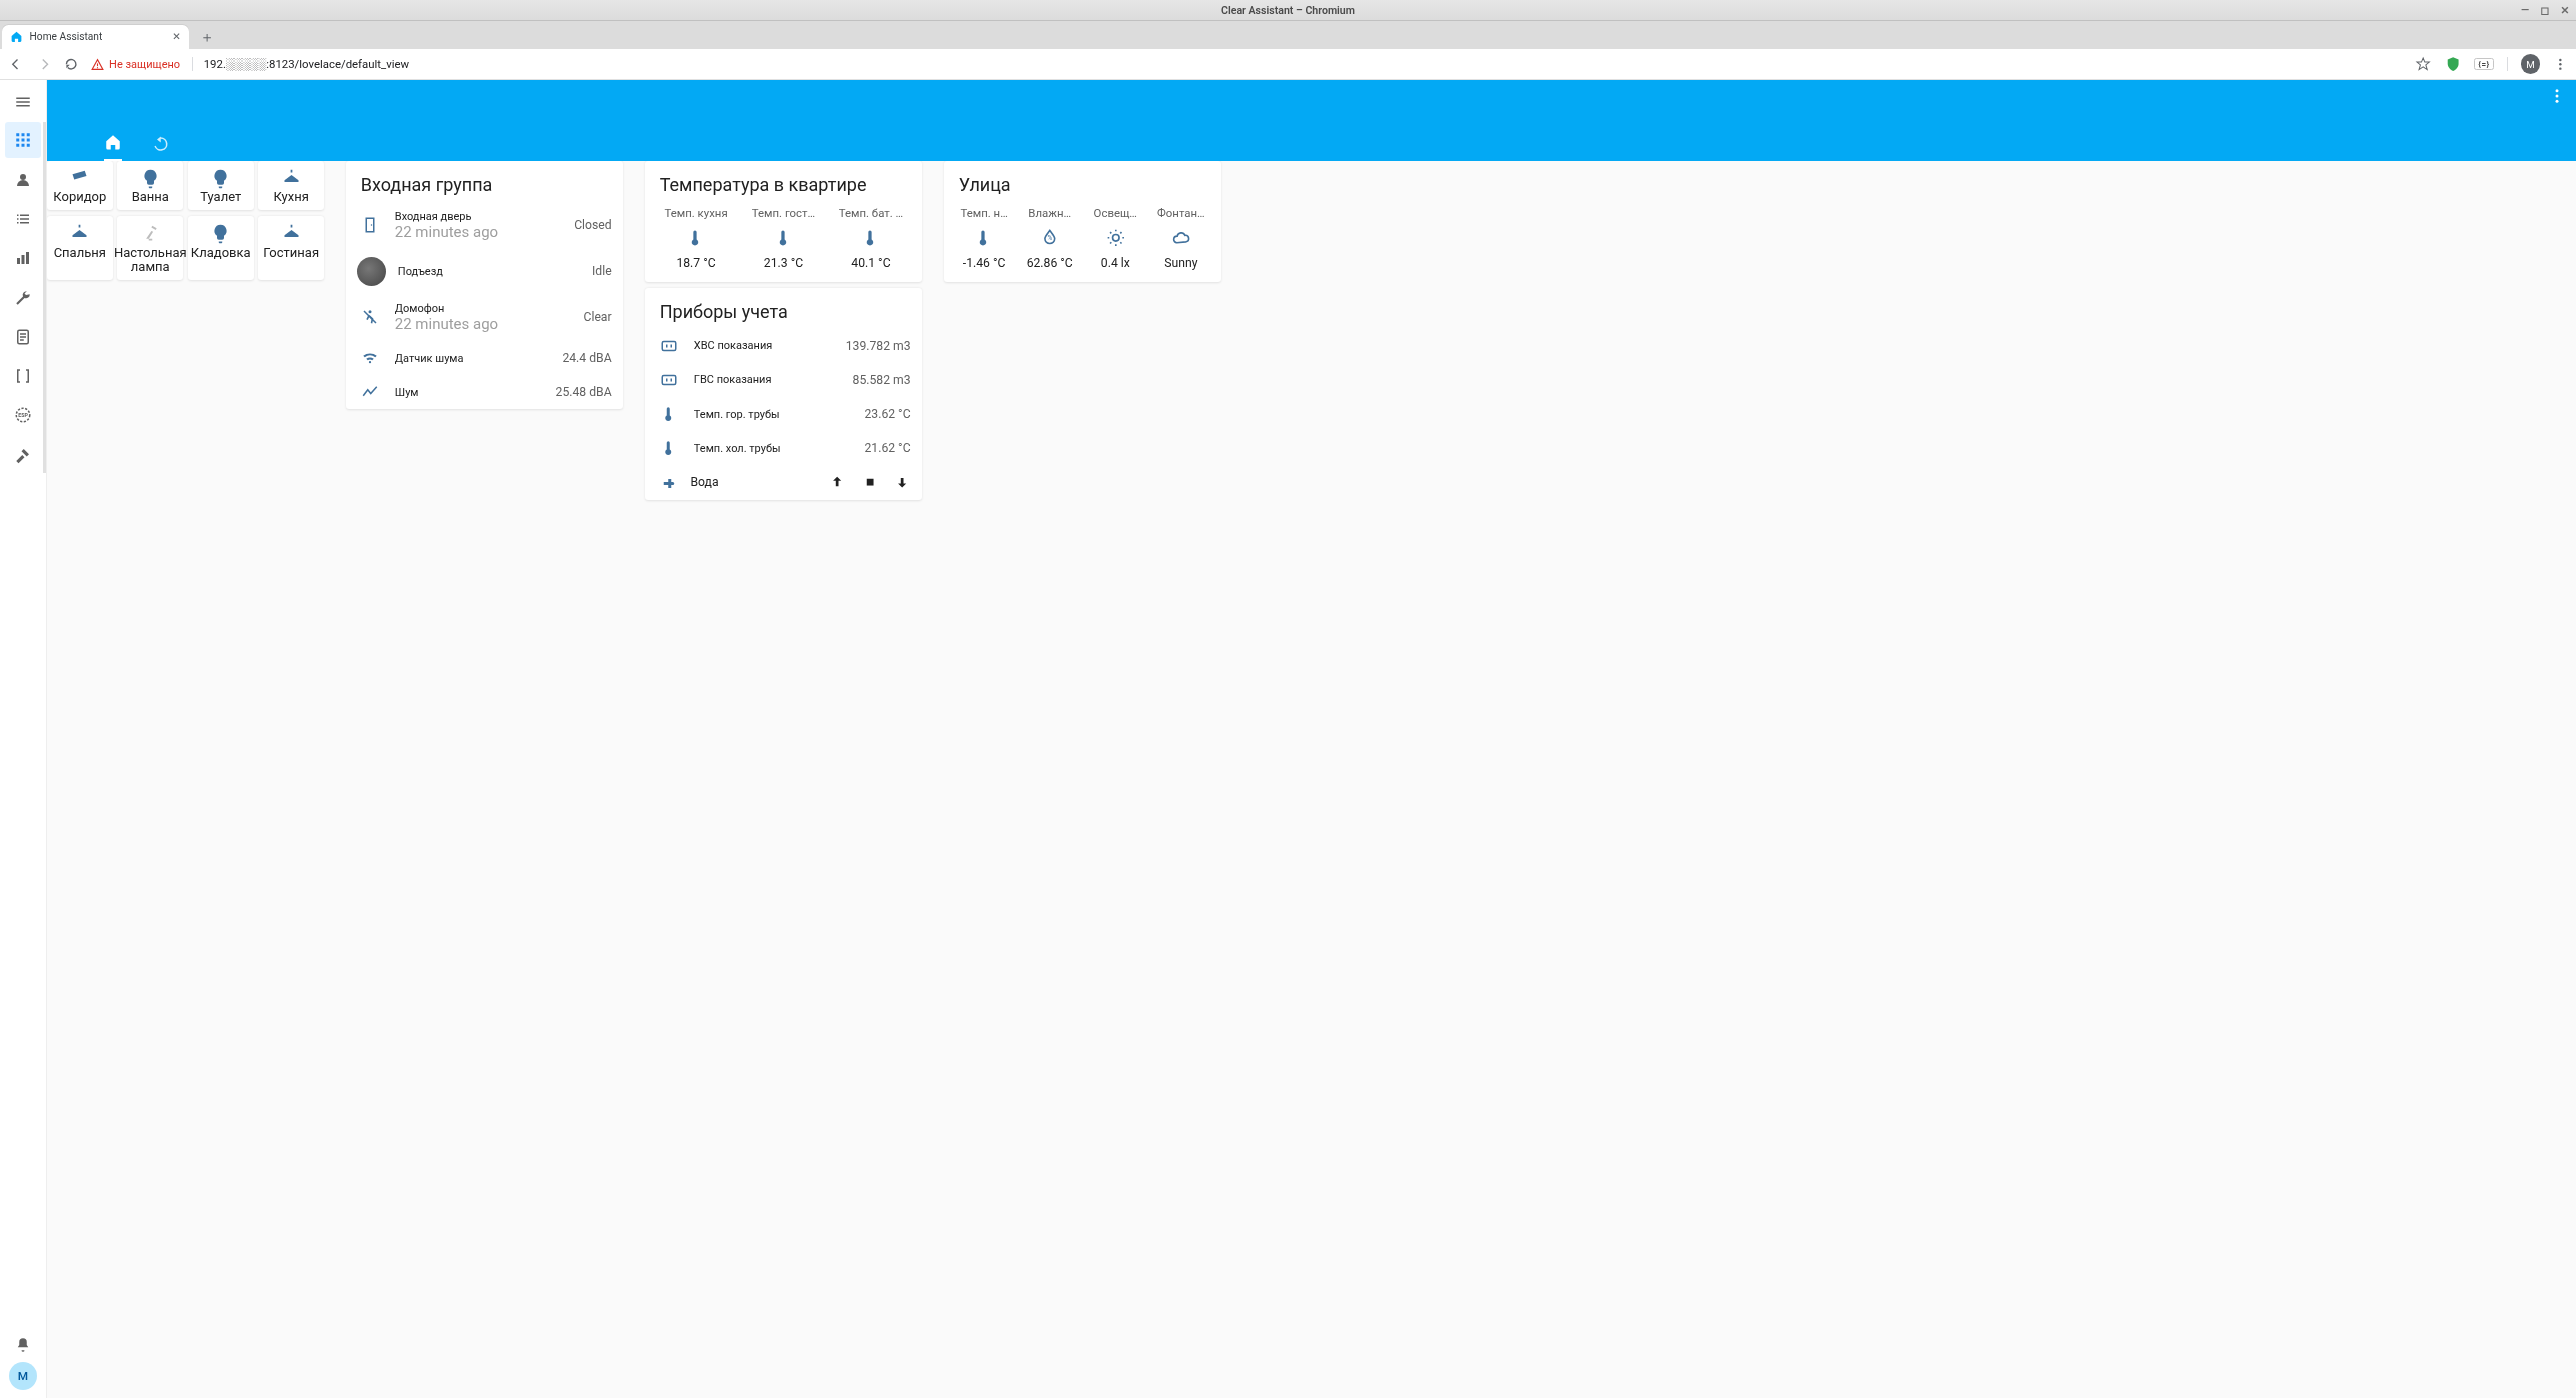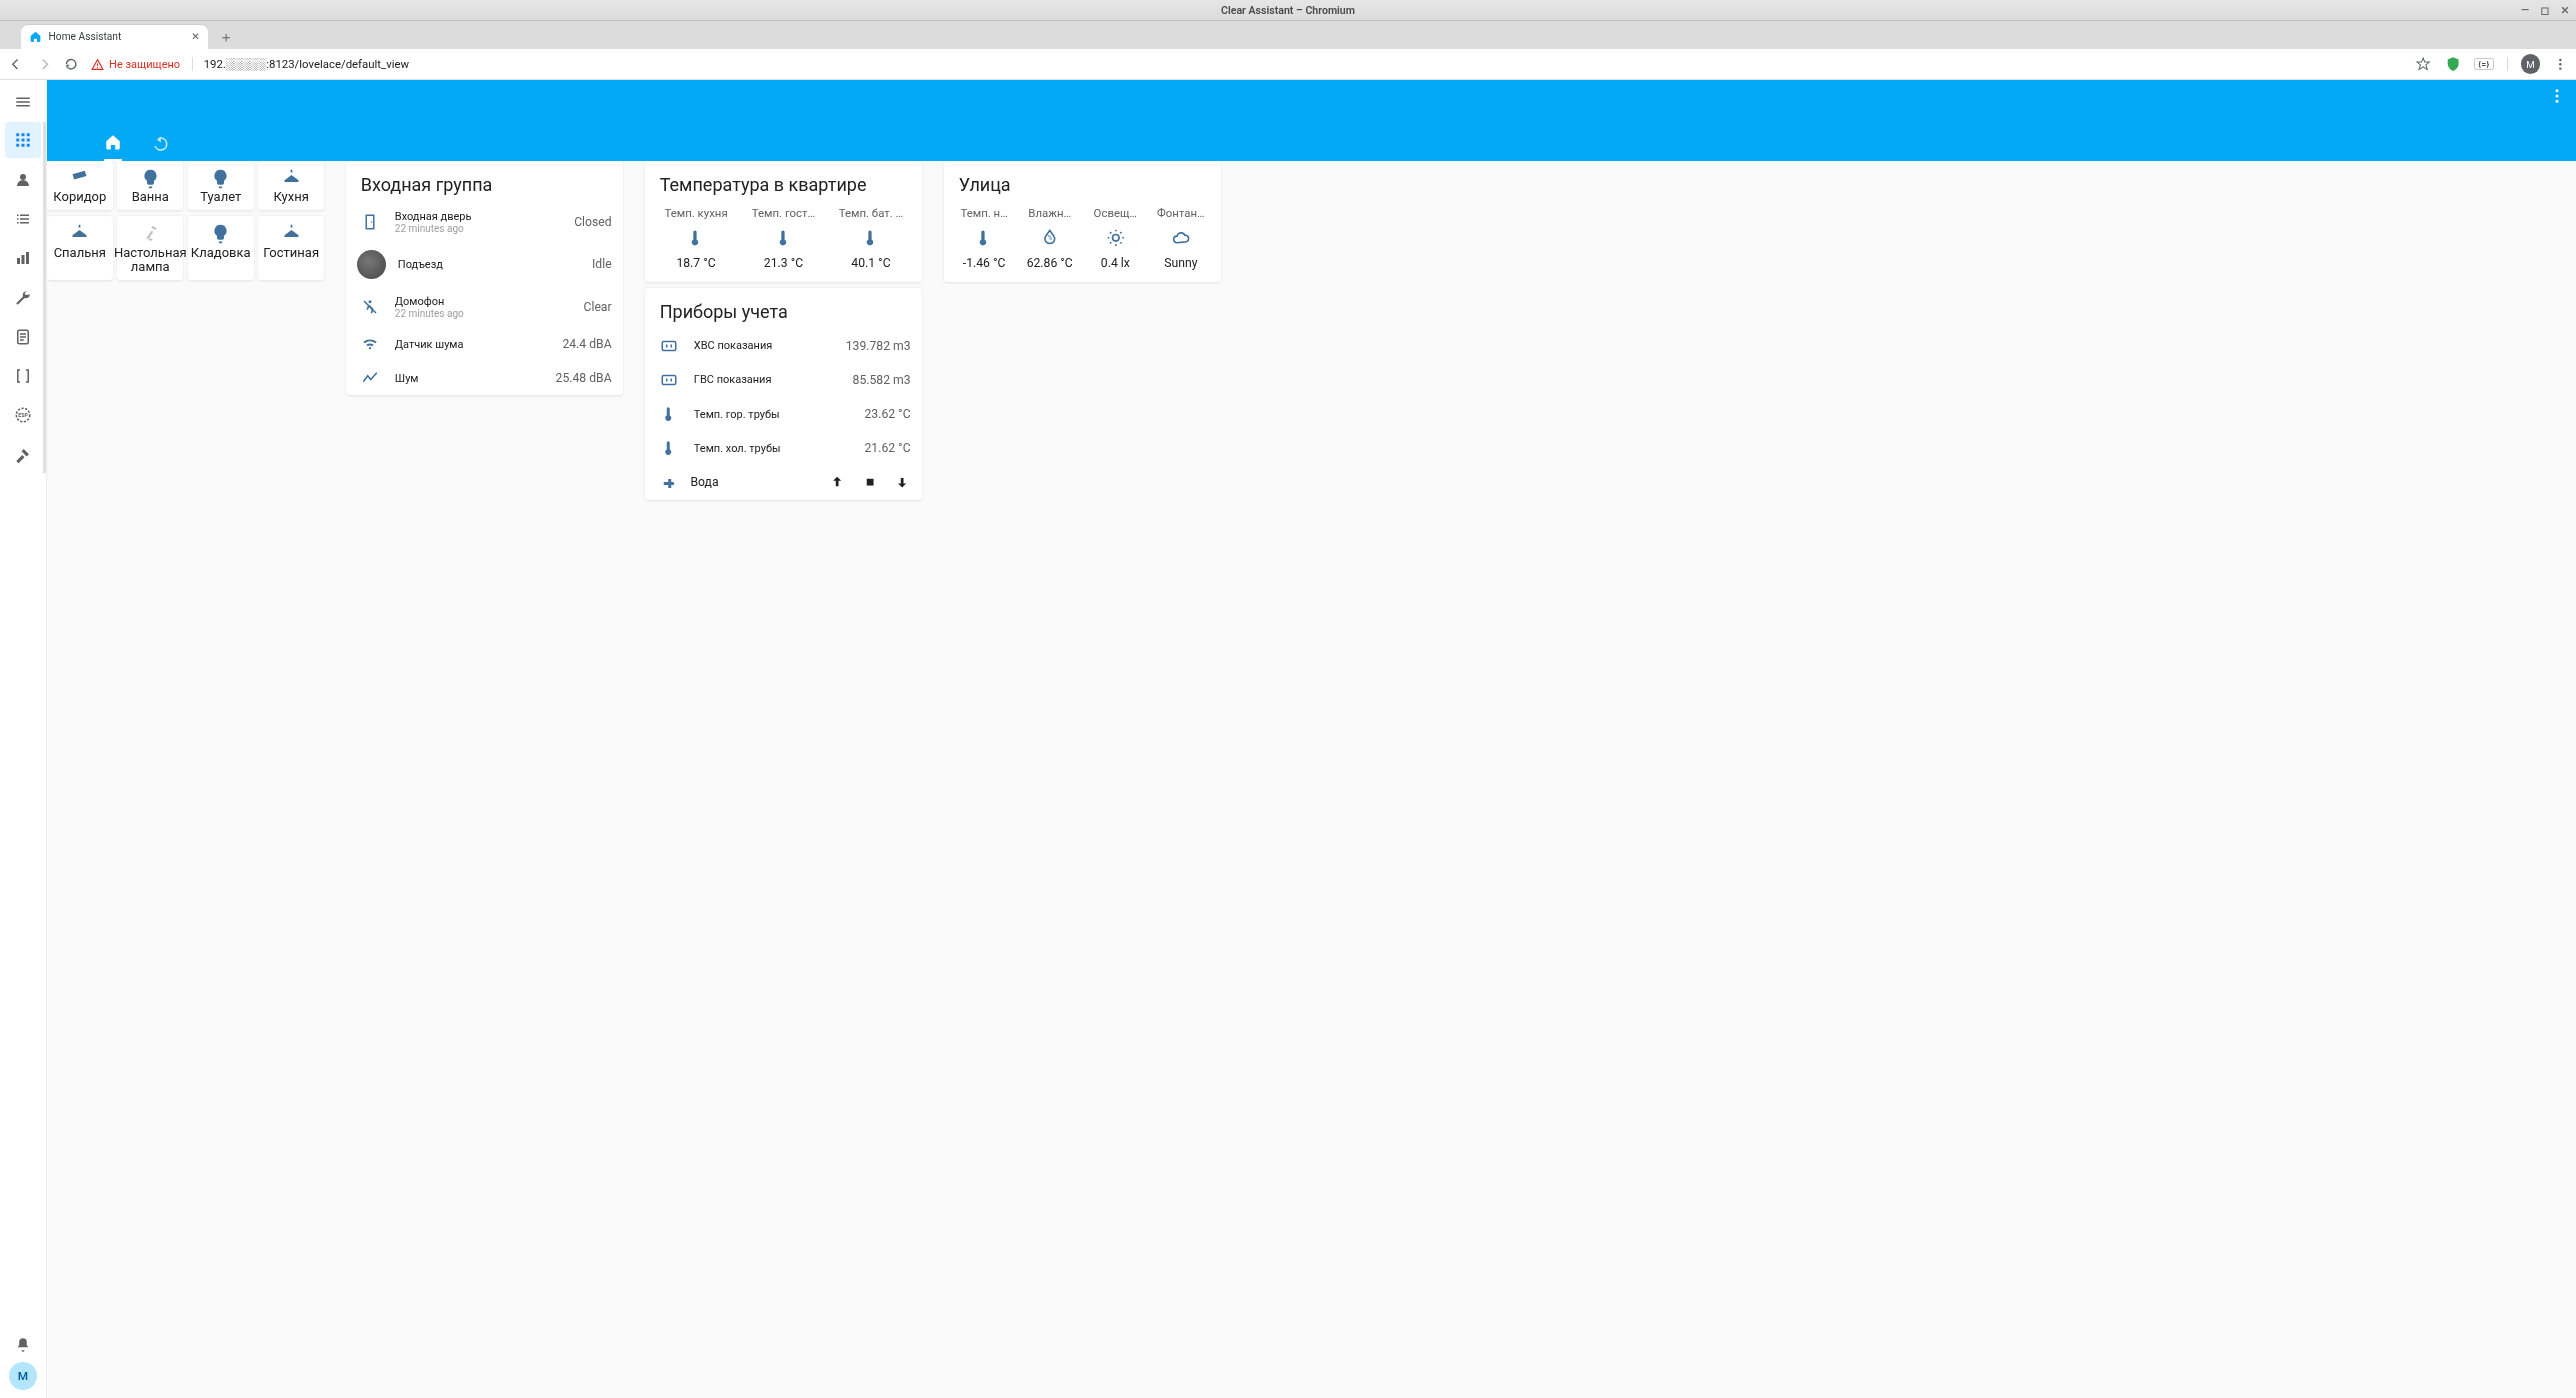--- a/index.html
+++ b/index.html
@@ -31,21 +31,21 @@
   color: #6a6a6a; font-size: 10.6px;
 }
 .win-ctl { cursor: pointer; }
 
 
 .tabstrip {
   height: 28px;
   background: #dcdcdc;
   display: flex;
   align-items: flex-end;
-  padding-left: 21px;
+  padding-left: 2px;
 }
 .browser-tab {
   background: #fff;
   border-radius: 6.5px 6.5px 0 0;
   height: 24.4px;
   min-width: 187px;
   display: flex; align-items: center;
   padding: 0 8.1px;
   gap: 6.5px;
   font-size: 10.2px;
@@ -203,21 +203,21 @@
   display: flex; align-items: center; gap: 11.4px;
   padding: 8.1px 11.4px;
   cursor: pointer;
 }
 .erow .eicon {
   width: 26px; display: flex; justify-content: center;
   color: #41719c;
 }
 .erow .etext { flex: 1; }
 .erow .ename { font-size: 11px; color: #212121; }
-.erow .esecondary { font-size: 10px; color: #9e9e9e; }
+.erow .esecondary { font-size: 15px; color: #9e9e9e; }
 .erow .eval { color: #616161; font-size: 12.2px; }
 .avatar-img {
   width: 29px; height: 29px; border-radius: 50%;
   background: radial-gradient(circle at 40% 40%, #777, #444);
   flex-shrink: 0;
 }
 
 
 .glance-head {
   display: flex; justify-content: space-between;

